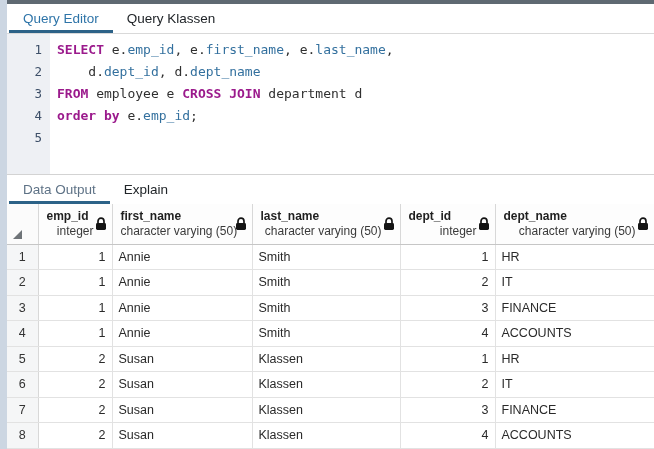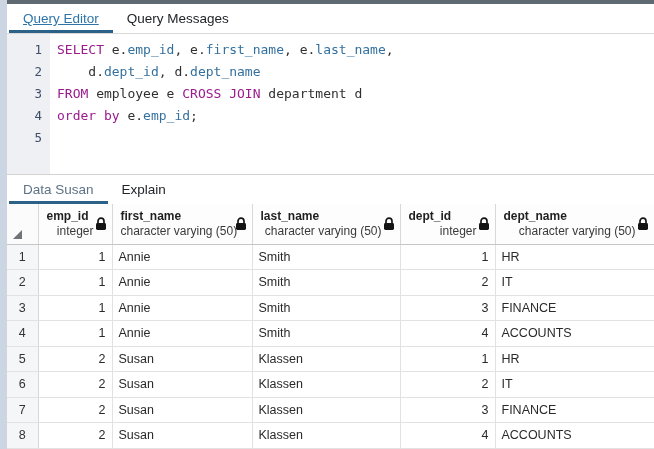--- a/index.html
+++ b/index.html
@@ -9,31 +9,31 @@
     color:#212529;
   }
   .left-strip{position:absolute;left:0;top:0;width:7px;height:449px;background:#ccd6e2;}
   .top-strip{position:absolute;left:7px;top:0;right:0;height:4px;background:#5f6972;}
   .main{position:absolute;left:7px;top:4px;right:0;bottom:0;display:flex;flex-direction:column;}
 
   
   .tabbar{display:flex;align-items:stretch;height:29px;border-bottom:1px solid #d9d9d9;background:#fff;padding-left:2px;flex:0 0 auto;}
   .tabbar.output{height:29px;border-bottom:none;}
   .tab{padding:0 14px;font-size:13.5px;line-height:29px;color:#212529;cursor:pointer;white-space:nowrap;}
-  .tab.active-ed{color:var(--ed-active,#2e74a8);box-shadow:inset 0 -3px 0 var(--underline,#2c6287);text-decoration:underline;}
+  .tab.active-ed{color:var(--ed-active,#2e74a8);box-shadow:inset 0 -3px 0 var(--underline,#2c6287);}
   .tab.active-out{color:var(--out-active,#5e7286);box-shadow:inset 0 -3px 0 var(--underline,#2c6287);}
 
   
   .editor{display:flex;height:140px;border-bottom:1px solid #d3d3d3;background:#fff;flex:0 0 auto;
     font-family:"DejaVu Sans Mono",monospace;font-size:13px;line-height:22px;}
   .gutter{width:43px;background:#eef0f4;color:#3d4f68;text-align:right;padding-top:5px;box-sizing:border-box;flex:0 0 auto;}
   .gutter .ln{padding-right:8px;font-size:12.5px;height:22px;}
   .code{padding:5px 0 0 7px;white-space:pre;color:var(--plain,#303030);flex:1 1 auto;overflow:hidden;}
   .code .line{height:22px;}
-  .code .kw{color:var(--kw,#9b1a8c);font-weight:normal;}
+  .code .kw{color:var(--kw,#9b1a8c);font-weight:bold;}
   .code .id{color:var(--ident,#33709e);}
 
   
   .gridwrap{flex:1 1 auto;overflow:hidden;background:#fff;}
   table.grid{border-collapse:collapse;table-layout:fixed;width:647px;}
   .grid th,.grid td{box-sizing:border-box;overflow:hidden;white-space:nowrap;}
   .grid th{height:40px;background:#fdfdfd;border-right:1px solid #d8d8d8;border-bottom:1px solid #c6c6c6;
     text-align:left;vertical-align:middle;padding:3px 18px 3px 8px;position:relative;font-weight:normal;}
   .grid th.corner{padding:0;position:relative;background:#fbfbfb;}
   .corner-tri{position:absolute;left:6px;bottom:5px;width:0;height:0;
@@ -49,36 +49,36 @@
 </head>
 <body>
 
 <div class="app">
   <div class="left-strip"></div>
   <div class="top-strip"></div>
   <div class="main">
 
     <div class="tabbar" id="editor-tabbar">
         <div class="tab active-ed">Query Editor</div>
-        <div class="tab">Query Messages</div>
+        <div class="tab">Query Klassen</div>
       </div>
 
     <div class="editor">
       <div class="gutter" id="gutter">
           <div class="ln">1</div>
           <div class="ln">2</div>
           <div class="ln">3</div>
           <div class="ln">4</div>
           <div class="ln">5</div>
         </div>
       <div class="code" id="code"><div class="line"><span class="kw">SELECT</span><span class="pl"> e.</span><span class="id">emp_id</span><span class="pl">, e.</span><span class="id">first_name</span><span class="pl">, e.</span><span class="id">last_name</span><span class="pl">,</span></div><div class="line"><span class="pl">    d.</span><span class="id">dept_id</span><span class="pl">, d.</span><span class="id">dept_name</span></div><div class="line"><span class="kw">FROM</span><span class="pl"> employee e </span><span class="kw">CROSS JOIN</span><span class="pl"> department d</span></div><div class="line"><span class="kw">order by</span><span class="pl"> e.</span><span class="id">emp_id</span><span class="pl">;</span></div><div class="line"></div></div>
     </div>
 
     <div class="tabbar output" id="output-tabbar">
-        <div class="tab active-out">Data Susan</div>
+        <div class="tab active-out">Data Output</div>
         <div class="tab">Explain</div>
       </div>
 
     <div class="gridwrap">
       <table class="grid">
         <thead>
             <tr id="grid-head">
               <th class="corner" style="width: 31px;">
                 <div class="corner-tri"></div>
               </th>

